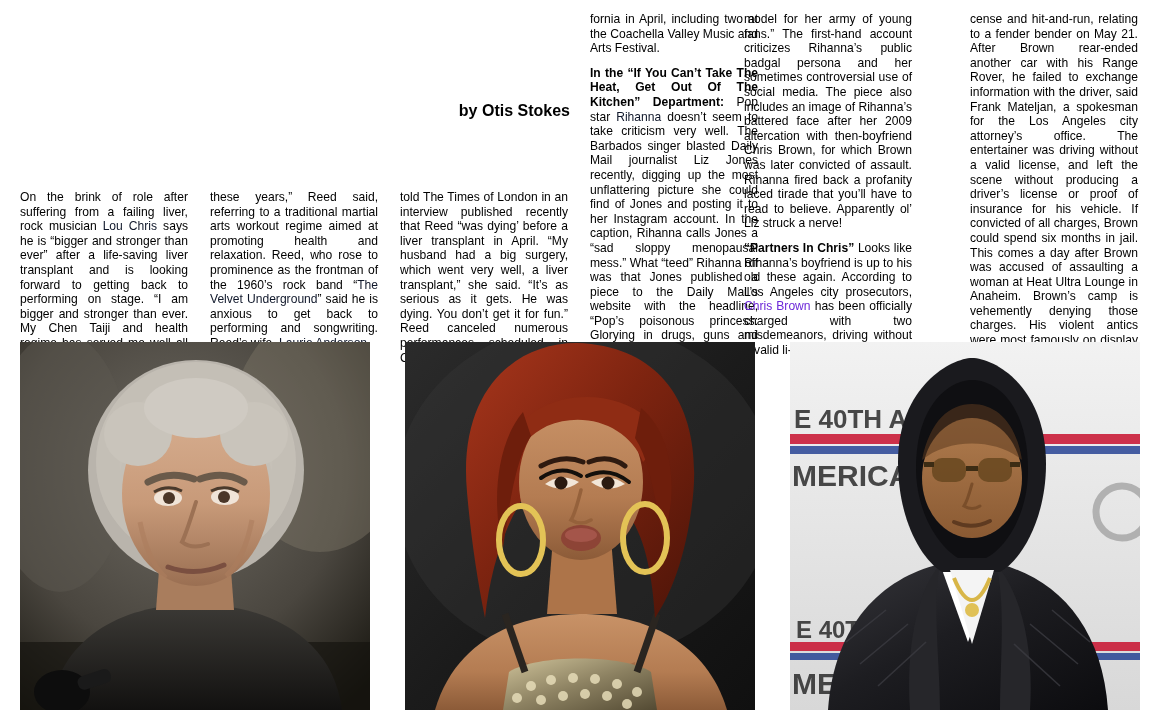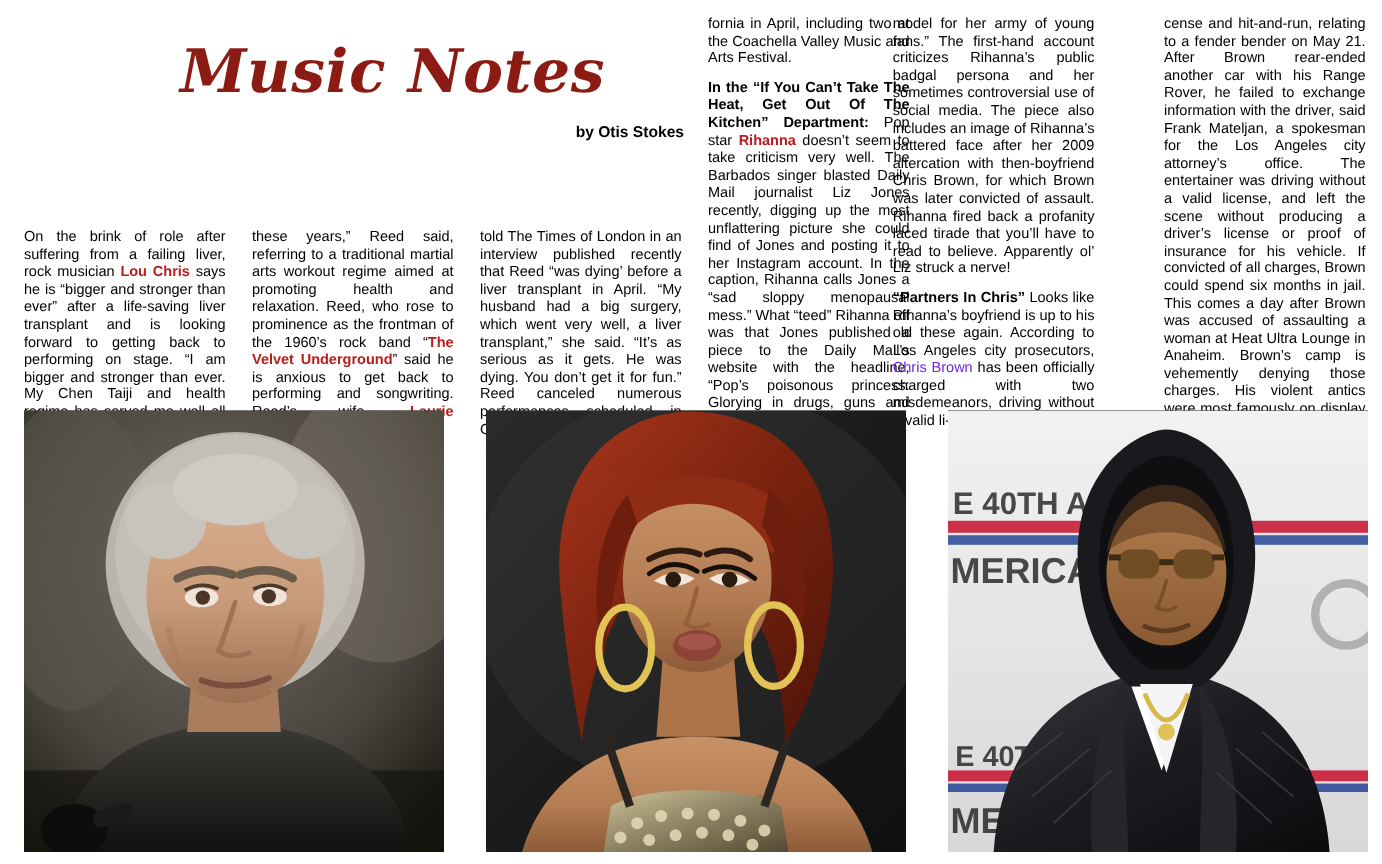--- a/index.html
+++ b/index.html
@@ -39,21 +39,21 @@
     white-space: nowrap;
   }
   .byline {
     position: absolute;
     left: 150px;
     top: 102px;
     width: 420px;
     text-align: right;
     font-family: "Liberation Sans", sans-serif;
     font-weight: 700;
-    font-size: 13px;
+    font-size: 16px;
     color: #000;
   }
 
   
   .cols {
     position: absolute;
     left: 20px;
     top: 12px;
     width: 1120px;
     height: 330px;
@@ -74,21 +74,21 @@
 
   
   .c1 { left: 0px;    top: 178px; }
   .c2 { left: 190px;  top: 178px; }
   .c3 { left: 380px;  top: 178px; }
   .c4 { left: 570px;  top: 0px;   }
   .c5 { left: 724px;  top: 0px;   }
   .c6 { left: 950px;  top: 0px;   }
 
   .lede-head { font-weight: 700; }
-  .hl { color: #b91c1c; font-weight: 700; }
+  .hl { color: #0f172a; font-weight: 400; }
   .hl-blue { color: #6d28d9; font-weight: 400; }
 
   
   .photos {
     position: absolute;
     left: 20px;
     top: 342px;
     width: 1120px;
     height: 368px;
   }
@@ -104,23 +104,20 @@
   .p2 { left: 385px; }
   .p3 { left: 770px; }
 
   .photo svg { display: block; width: 100%; height: 100%; }
 </style>
 </head>
 <body>
 
 <div class="page">
 
-  <div class="masthead">
-    <div class="masthead-title">Music Notes</div>
-  </div>
   <div class="byline">by Otis Stokes</div>
 
   <div class="cols">
 
     <div class="col c1">
       <p><span>On the brink of role after suffering from a failing liver, rock musician </span><span class="hl">Lou Chris</span><span> says he is “bigger and stronger than ever” after a life-saving liver transplant and is looking forward to getting back to performing on stage. “I am bigger and stronger than ever. My Chen Taiji and health regime has served me well all of</span></p>
     </div>
 
     <div class="col c2">
       <p><span>these years,” Reed said, referring to a traditional martial arts workout regime aimed at promoting health and relaxation. Reed, who rose to prominence as the frontman of the 1960’s rock band “</span><span class="hl">The Velvet Underground</span><span>” said he is anxious to get back to performing and songwriting. Reed’s wife, </span><span class="hl">Laurie Anderson</span><span>,</span></p>

